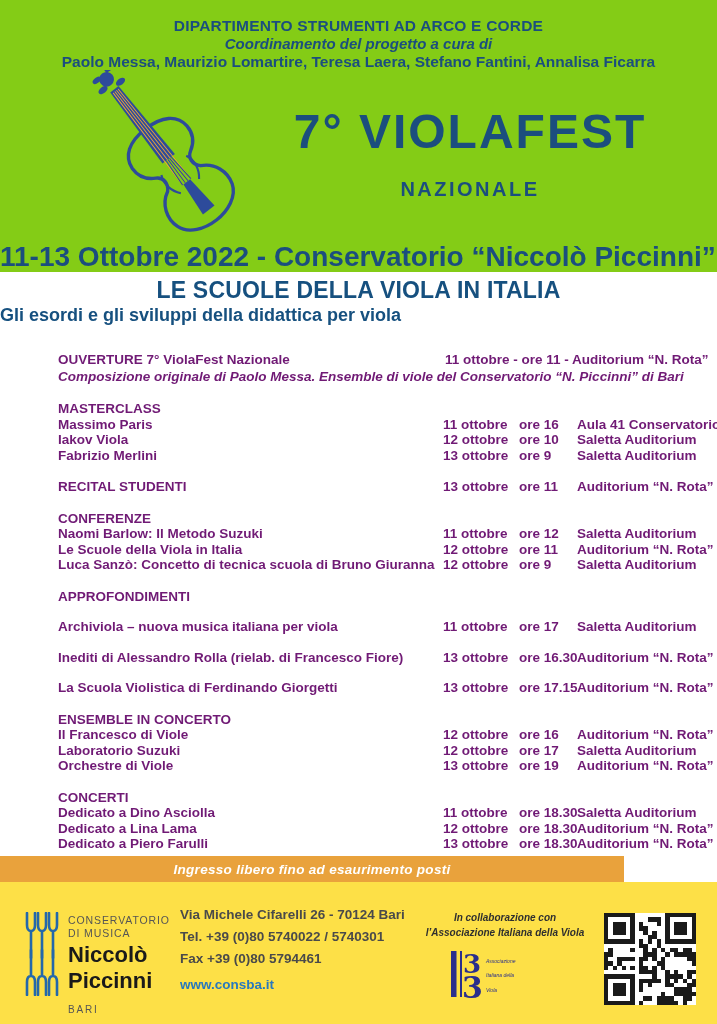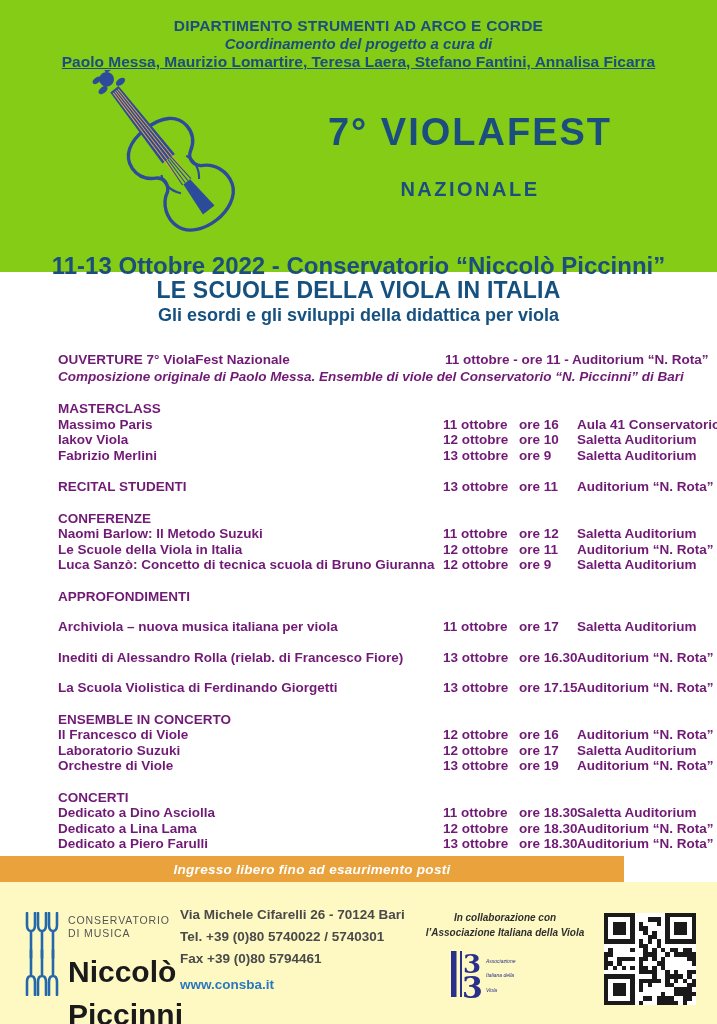--- a/index.html
+++ b/index.html
@@ -7,51 +7,51 @@
     position:relative;width:717px;height:1024px;margin:0 auto;
     background:#ffffff;overflow:hidden;
     font-family:"Liberation Sans",sans-serif;
     -webkit-font-smoothing:antialiased;
   }
   
   .header{position:absolute;left:0;top:0;width:717px;height:272px;background:#84cc16;}
   .hdr-lines{position:absolute;left:0;top:17px;width:717px;text-align:center;color:#1B4E7E;}
   .hdr-dept{font-size:15.5px;font-weight:700;letter-spacing:.2px;line-height:18px;}
   .hdr-coord{font-size:15px;font-weight:700;font-style:italic;line-height:18px;}
-  .hdr-names{font-size:15.5px;font-weight:700;line-height:18px;text-decoration:underline;}
+  .hdr-names{font-size:15.5px;font-weight:700;line-height:18px;}
   .violin-wrap{position:absolute;left:64px;top:70px;width:200px;height:175px;}
   .title-block{position:absolute;left:250px;top:108px;width:440px;text-align:center;color:#1B4E7E;}
-  .main-title{font-size:38px;font-weight:700;letter-spacing:2px;line-height:48px;}
+  .main-title{font-size:48px;font-weight:700;letter-spacing:2px;line-height:48px;}
   .main-sub{margin-top:22px;font-size:20px;font-weight:700;letter-spacing:2.5px;}
-  .hdr-date{position:absolute;left:0;top:252px;width:717px;text-align:center;
-    color:#1B4E7E;font-size:24px;font-weight:700;}
+  .hdr-date{position:absolute;left:0;top:241px;width:717px;text-align:left;
+    color:#1B4E7E;font-size:28px;font-weight:700;}
   
   .body-title{position:absolute;left:0;top:277px;width:717px;text-align:center;
     color:#16507F;font-size:23px;font-weight:700;letter-spacing:.2px;}
-  .body-subtitle{position:absolute;left:0;top:305px;width:717px;text-align:center;
+  .body-subtitle{position:absolute;left:0;top:305px;width:717px;text-align:left;
     color:#16507F;font-size:18px;font-weight:700;}
   .program{position:absolute;left:18px;top:352px;width:681px;color:#701a75;margin-left:40px;}
   .row{display:grid;grid-template-columns:1fr 76px 58px 162px;
     font-size:13.5px;font-weight:700;line-height:15.5px;align-items:baseline;}
   .row .c{white-space:nowrap;overflow:visible;}
   .ouv-head{display:grid;grid-template-columns:1fr 294px;font-size:13.5px;font-weight:700;line-height:16px;}
   .ouv-desc{font-size:13.5px;font-weight:700;font-style:italic;line-height:17px;}
   .section{margin-top:16px;}
   .section.spaced .row + .row{margin-top:15px;}
   
   .band{position:absolute;left:0;top:856px;width:624px;height:26px;background:#E9A23C;
     display:flex;align-items:center;justify-content:center;}
   .band-text{color:#ffffff;font-size:13.5px;font-weight:700;font-style:italic;letter-spacing:.3px;}
   
-  .footer{position:absolute;left:0;top:882px;width:717px;height:142px;background:#fef9c3;}
+  .footer{position:absolute;left:0;top:882px;width:717px;height:142px;background:#fde047;}
   .forks{position:absolute;left:25px;top:30px;width:34px;height:84px;}
   .cons-text{position:absolute;left:68px;top:32px;color:#555555;}
   .cons-line1{font-size:10.5px;letter-spacing:.9px;line-height:13px;}
   .cons-line2{font-size:10.5px;letter-spacing:.9px;line-height:13px;}
-  .cons-name{font-size:30px;font-weight:700;color:#1A1A1A;line-height:23px;margin-top:20px;}
+  .cons-name{font-size:22px;font-weight:700;color:#1A1A1A;line-height:23px;margin-top:3px;}
   .cons-city{font-size:10px;letter-spacing:1.8px;margin-top:12px;}
   .addr{position:absolute;left:180px;top:26px;color:#4A4A4A;font-weight:700;font-size:13.5px;}
   .addr div{margin-bottom:8px;line-height:14px;}
   .addr .web{color:#2878BE;margin-top:12px;}
   .collab{position:absolute;left:390px;top:28px;width:230px;text-align:center;
     color:#2F2F2F;font-size:10px;font-weight:700;font-style:italic;line-height:15px;}
   .aiv-logo{position:absolute;left:448px;top:66px;width:70px;height:52px;}
   .qr{position:absolute;left:604px;top:31px;width:92px;height:92px;
     display:grid;grid-template-columns:repeat(21,1fr);grid-template-rows:repeat(21,1fr);
     background:#ffffff;}

